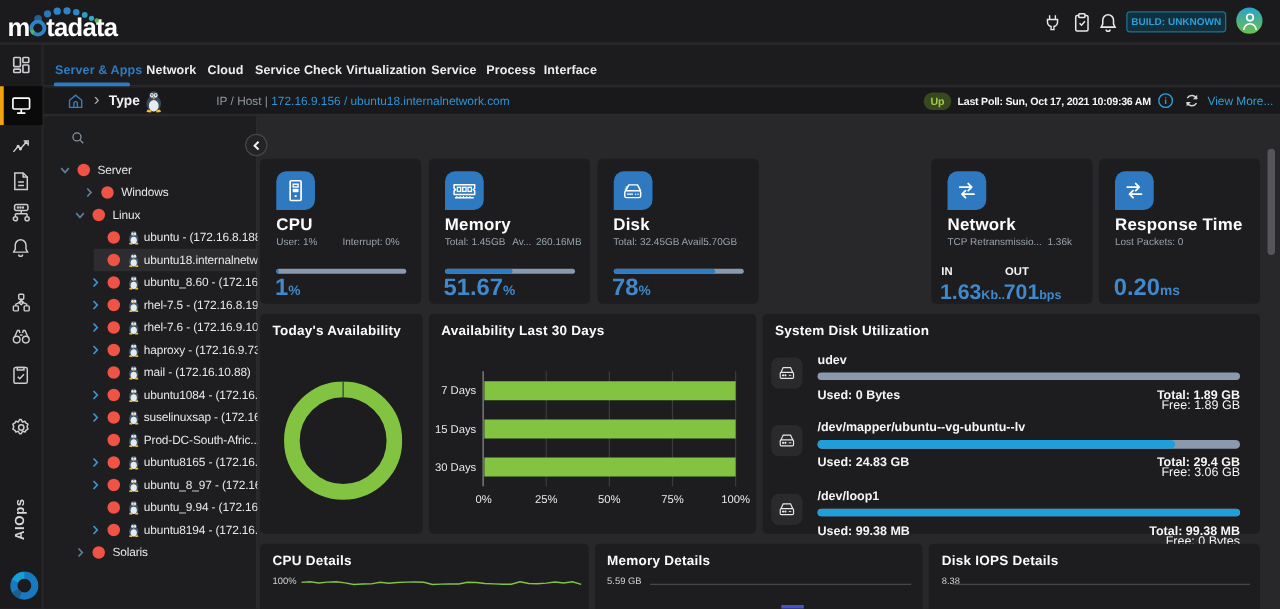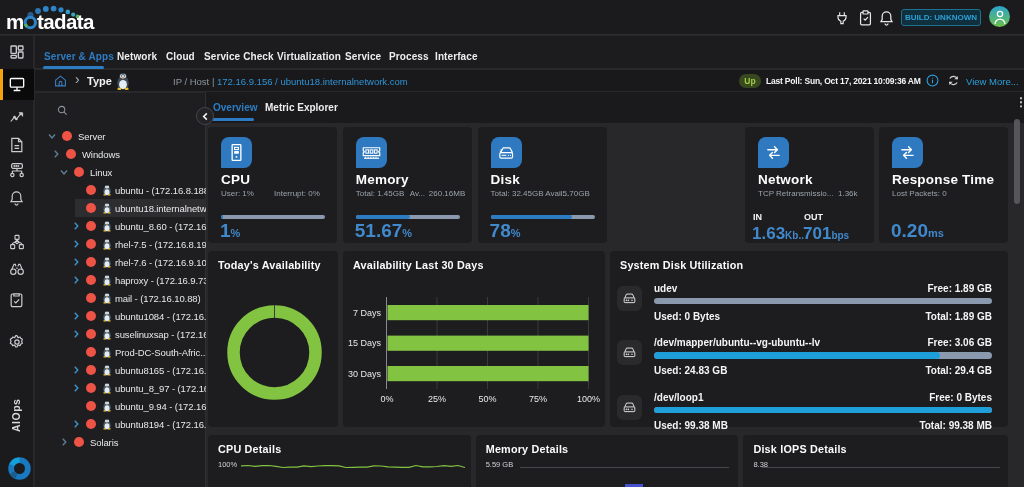--- a/index.html
+++ b/index.html
@@ -36,21 +36,21 @@
 .mc-title { position:absolute; left:13px; top:45px; font-size:13.5px; font-weight:bold; color:#fdfdfd; letter-spacing:.2px; }
 .mc-sub { position:absolute; left:13px; top:62px; font-size:8px; color:#99a3ac; white-space:nowrap; }
 .mc-bar { position:absolute; left:13px; top:88px; width:104px; height:4px; border-radius:2px; background:#8a99ad; overflow:hidden; }
 .mc-bar i { display:block; height:4px; background:#2d7cc3; border-radius:2px; }
 .mc-val { position:absolute; left:12px; top:93px; font-size:19px; font-weight:bold; color:#4089cc; letter-spacing:0; }
 .mc-val small { font-size:11px; font-weight:bold; }
 .ct { position:absolute; left:10px; top:8px; font-size:10.8px; font-weight:bold; color:#fbfbfb; letter-spacing:.2px; }
 
 .dk-ic { position:absolute; left:7px; width:25px; height:25px; background:#2a2a2d; border-radius:6px; display:flex; align-items:center; justify-content:center; }
 .dk-name { position:absolute; left:44px; font-size:10px; font-weight:bold; color:#f5f5f6; }
-.dk-free { position:absolute; right:16px; font-size:10px; font-weight:bold; color:#f5f5f6; }
+.dk-free { position:absolute; right:16px; font-size:10px; font-weight:normal; color:#f5f5f6;margin-top:36px; }
 .dk-bar { position:absolute; left:44px; width:338px; height:6.5px; border-radius:3.5px; background:#8a99ad; overflow:hidden; }
 .dk-bar i { display:block; height:7px; background:#1e9fd9; border-radius:3.5px; }
 .dk-used { position:absolute; left:44px; font-size:10px; font-weight:bold; color:#f5f5f6; }
 .dk-total { position:absolute; right:16px; font-size:10px; font-weight:bold; color:#f5f5f6; }
 
 .bt-lbl { position:absolute; left:10px; top:25px; font-size:7.5px; color:#cfd3d6; }
 .thinline { position:absolute; height:1px; background:#47474b; top:32px; }
 </style>
 </head>
 <body>
@@ -229,21 +229,21 @@
   <div id="treesel"></div>
   <div class="trow" style="left:12px;top:34px;">
       <span class="arr">
         <svg width="8" height="8" viewBox="0 0 8 8" fill="none" stroke="#5e7e96" stroke-width="1.4">
           <path d="M1 2.5 L4 6 L7 2.5"></path>
         </svg>
       </span>
       <span class="dot"></span>
       <span>Server</span>
     </div>
-  <div class="trow" style="left:16px;top:52px;">
+  <div class="trow" style="left:31px;top:52px;">
       <span class="arr">
         <svg width="8" height="8" viewBox="0 0 8 8" fill="none" stroke="#5e7e96" stroke-width="1.4">
           <path d="M2.8 0.8 L5.8 4 L2.8 7.2"></path>
         </svg>
       </span>
       <span class="dot"></span>
       <span>Windows</span>
     </div>
   <div class="trow" style="left:24px;top:70px;">
       <span class="arr">
@@ -511,26 +511,20 @@
     </div>
 </div>
 
 <div class="abs" style="left:196px;top:107px;width:18px;height:18px;border-radius:50%;background:#232326;border:1px solid #44444a;z-index:5;">
     <svg style="position:absolute;left:4px;top:4px" width="9" height="9" viewBox="0 0 10 10" fill="none" stroke="#f0f0f2" stroke-width="1.8">
       <path d="M6.5 1.5 L3 5 l3.5 3.5"></path>
     </svg>
   </div>
 
 <div id="content" class="abs">
-  <div id="ctabs">
-    <div class="abs" style="left:7px;top:10px;font-size:10px;font-weight:bold;color:#2d7cc3;">Overview</div>
-    <div class="abs" style="left:6px;top:26px;width:42px;height:3px;background:#2d7cc3;border-radius:2px;"></div>
-    <div class="abs" style="left:59px;top:10px;font-size:10px;font-weight:bold;color:#ededef;">Metric Explorer</div>
-    <div class="abs" style="left:809px;top:3px;color:#d8d8da;font-size:12px;font-weight:bold;">⋮</div>
-  </div>
   <div class="card" style="left:2px;top:34px;width:129px;height:116px;">
     <div class="mc-icon">
         <svg width="13" height="19" viewBox="0 0 16 24" fill="none" stroke="#fff" stroke-width="1.7">
           <rect x="2.5" y="2" width="11" height="20" rx="1"></rect>
           <rect x="5.5" y="5.5" width="5" height="2.8" stroke-width="1.4"></rect>
           <rect x="5" y="10" width="6" height="3.6" rx="0.8" fill="#fff" stroke="none"></rect>
           <rect x="7" y="16.5" width="2" height="2" fill="#fff" stroke="none"></rect>
         </svg>
       </div>
     <div class="mc-title">CPU</div>

